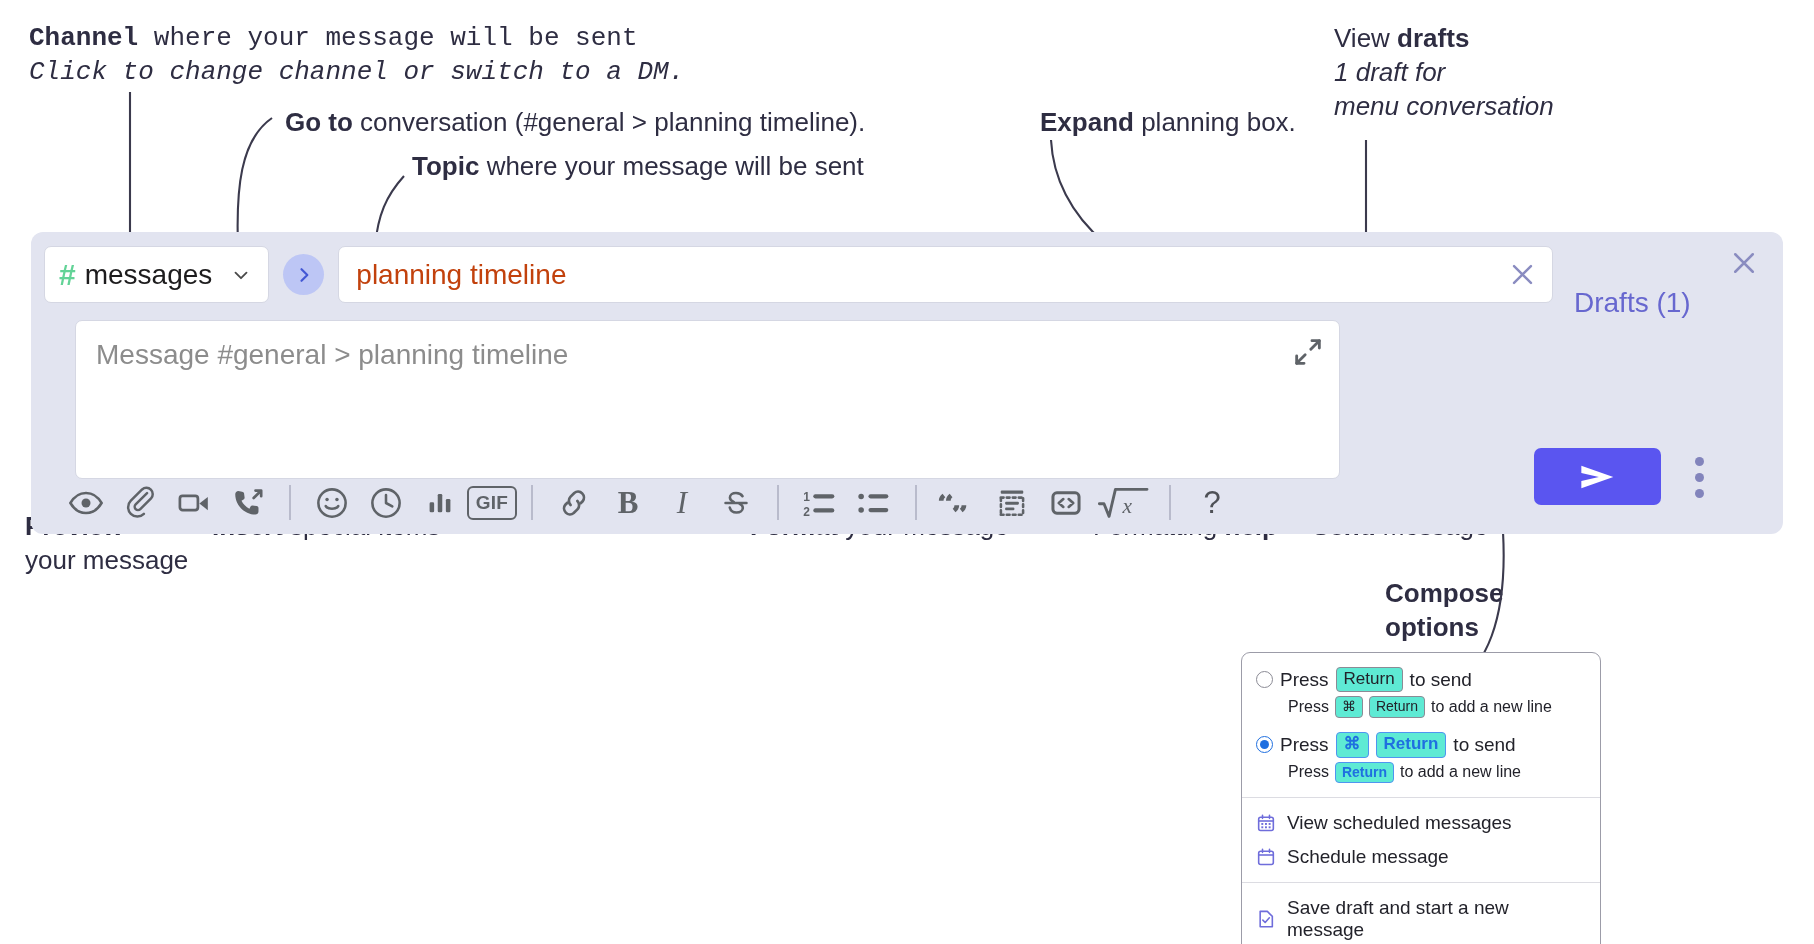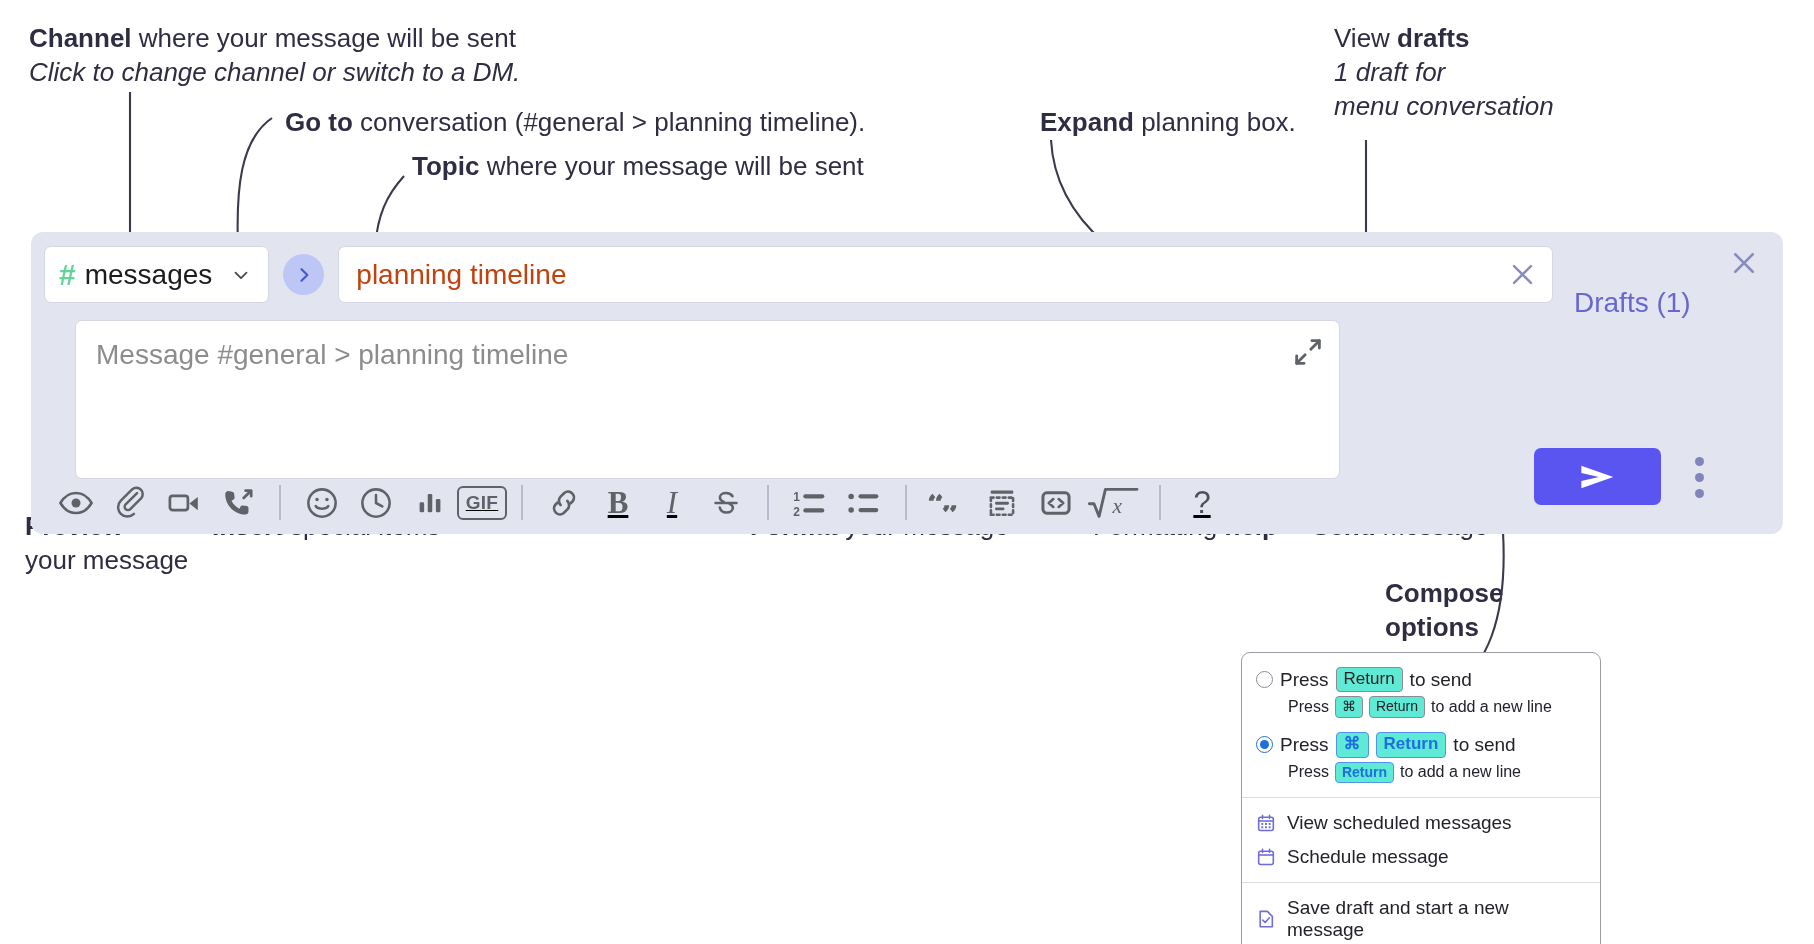--- a/index.html
+++ b/index.html
@@ -105,23 +105,22 @@
   #expand-btn {
     position: absolute; right: 14px; top: 14px;
     width: 34px; height: 34px; cursor: pointer;
   }
 
   
   #toolbar {
     position: absolute; left: 0; bottom: 0;
     width: 100%; height: 63px;
     display: flex; align-items: center;
-    padding-left: 18px;
+    padding-left: 28px;
     gap: 0;
-    text-decoration: underline;
   }
   .tb {
     width: 54px; height: 52px;
     display: flex; align-items: center; justify-content: center;
     color: #5f6368; cursor: pointer; flex: none;
   }
   .tb svg { display: block; }
   .tb-sep { width: 2px; height: 35px; background: #b9bbcc; margin: 0 14px; flex: none; }
   .tb.gif {
     border: 2.5px solid #5f6368; border-radius: 6px;
@@ -204,21 +203,21 @@
     font-size: 19px; color: #22222a;
     cursor: pointer;
   }
   .om-item .mi { width: 20px; height: 20px; flex: none; color: #6f6ddb; display:flex; }
 </style>
 </head>
 <body>
 
 <div id="stage">
 
-  <div class="anno" style="left:29px; top:22px;">
+  <div class="anno" style="left:29px; top:22px;font-family:Liberation Mono, monospace;">
     <div><b>Channel</b><span> where your message will be sent</span></div>
     <div><i>Click to change channel or switch to a DM.</i></div>
   </div>
 
   <div class="anno" style="left:285px; top:106px;">
     <b>Go to</b><span> conversation (#general &gt; planning timeline).</span>
   </div>
 
   <div class="anno" style="left:412px; top:150px;">
     <b>Topic</b><span> where your message will be sent</span>

